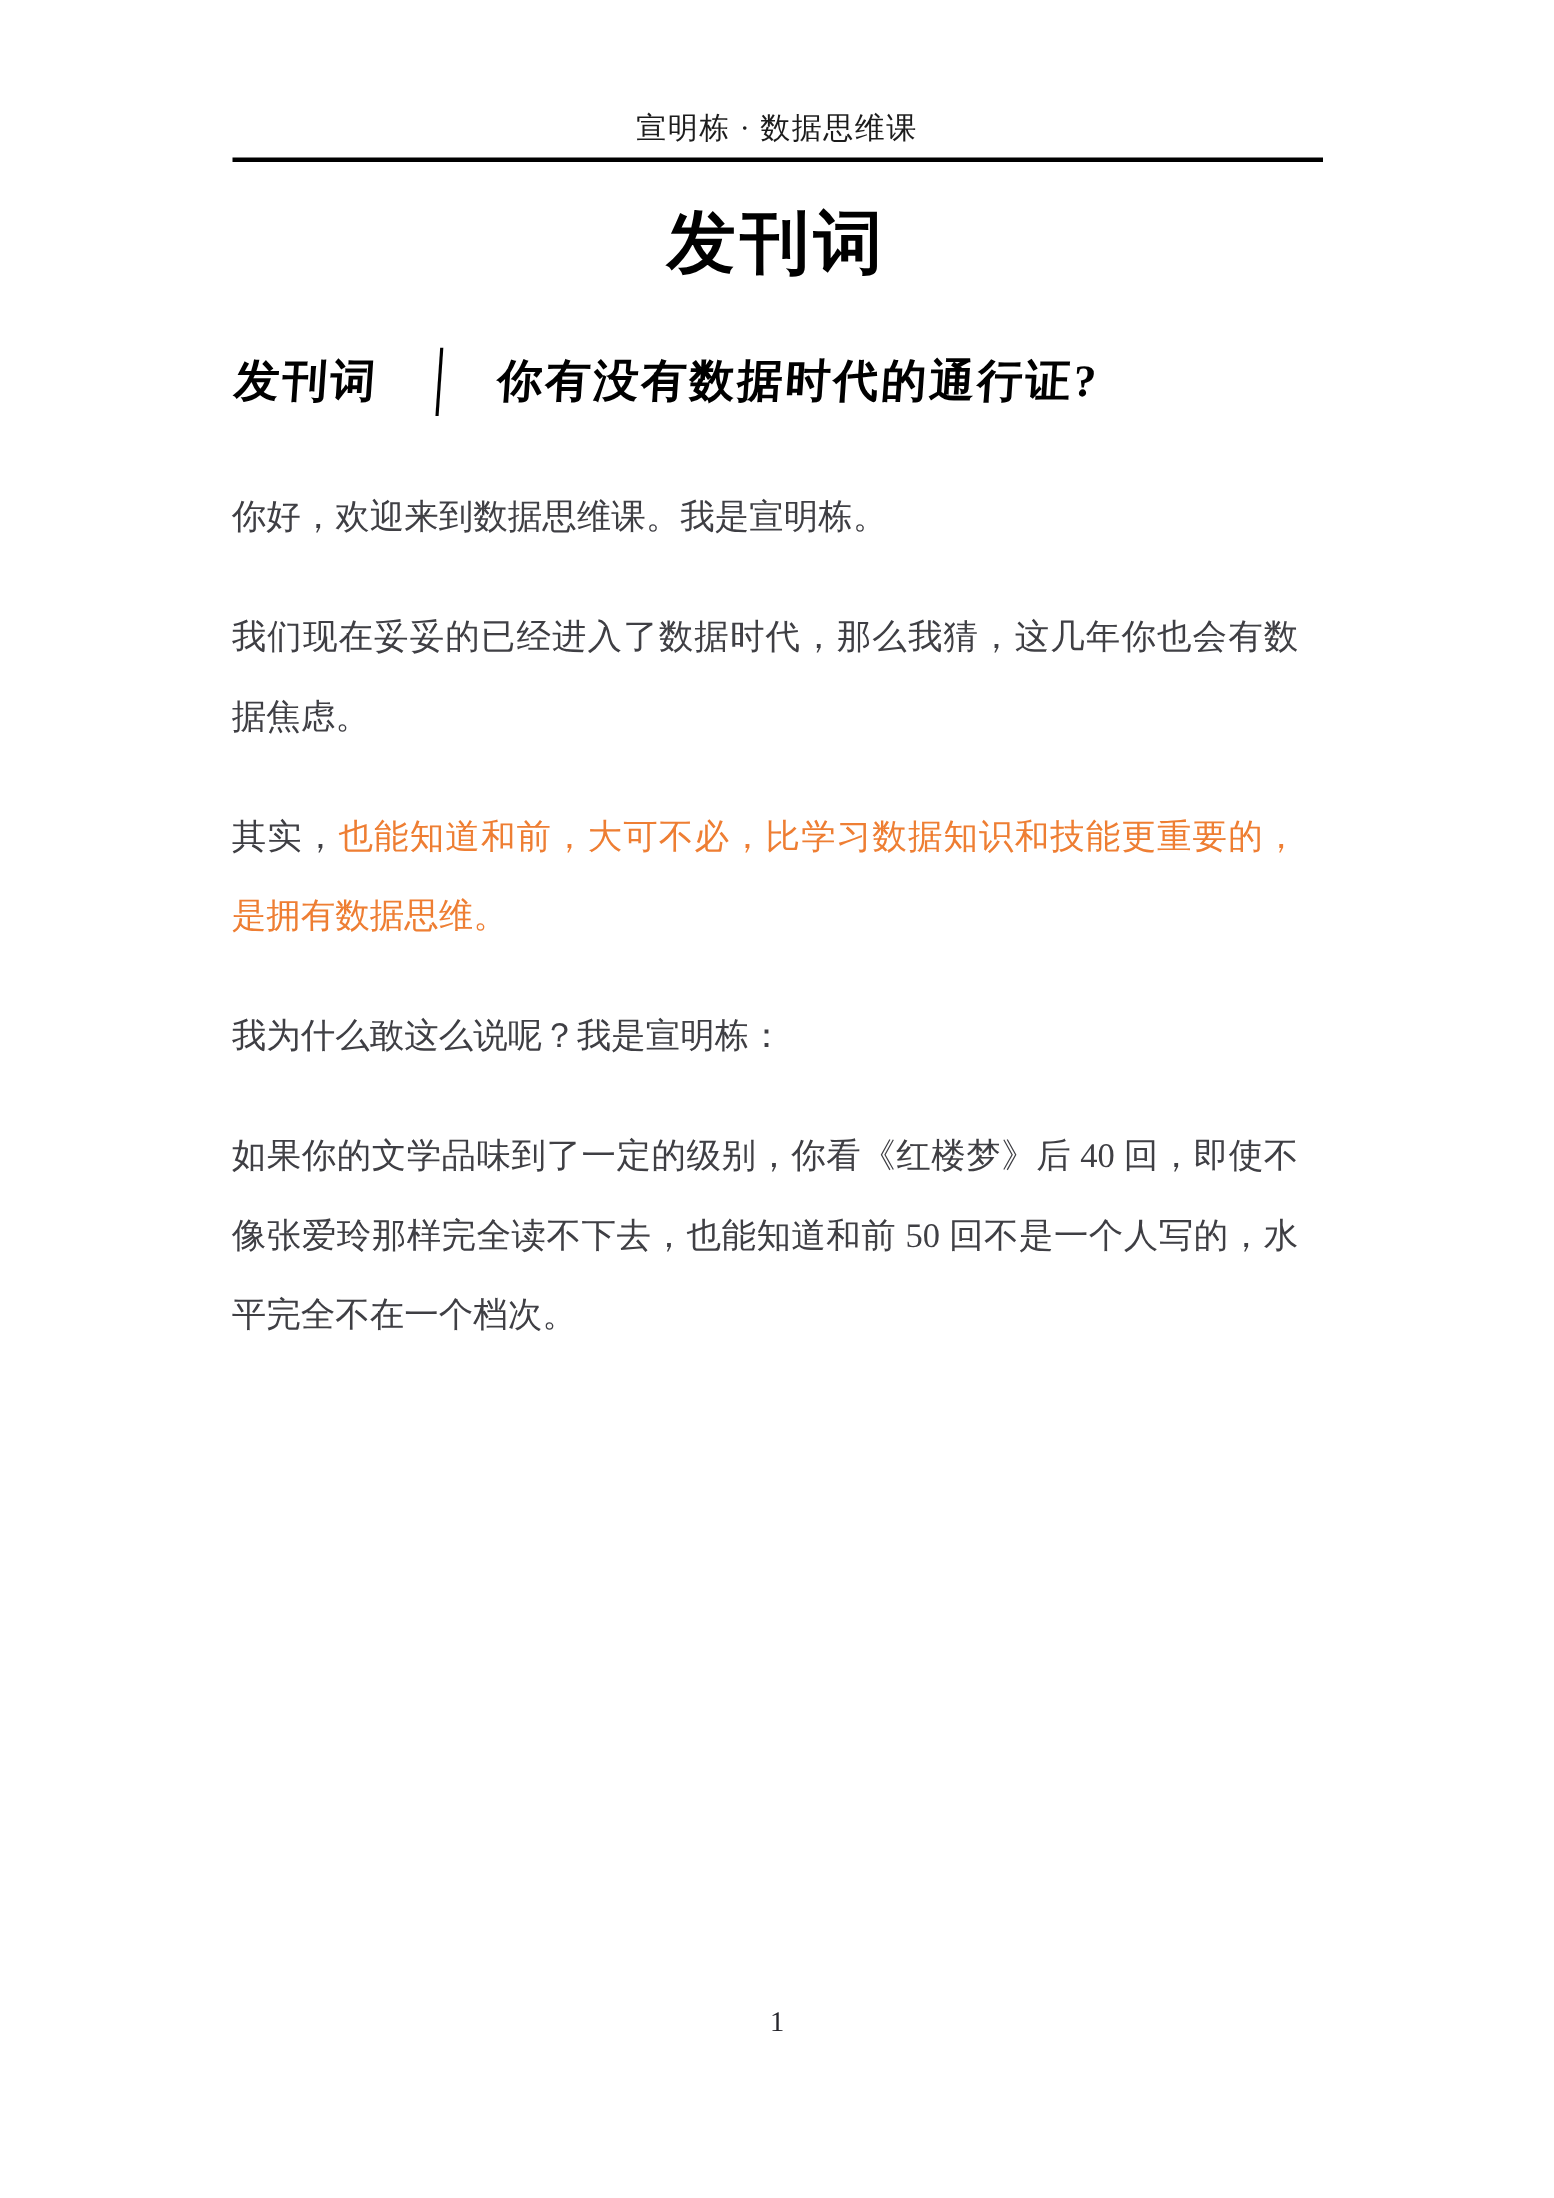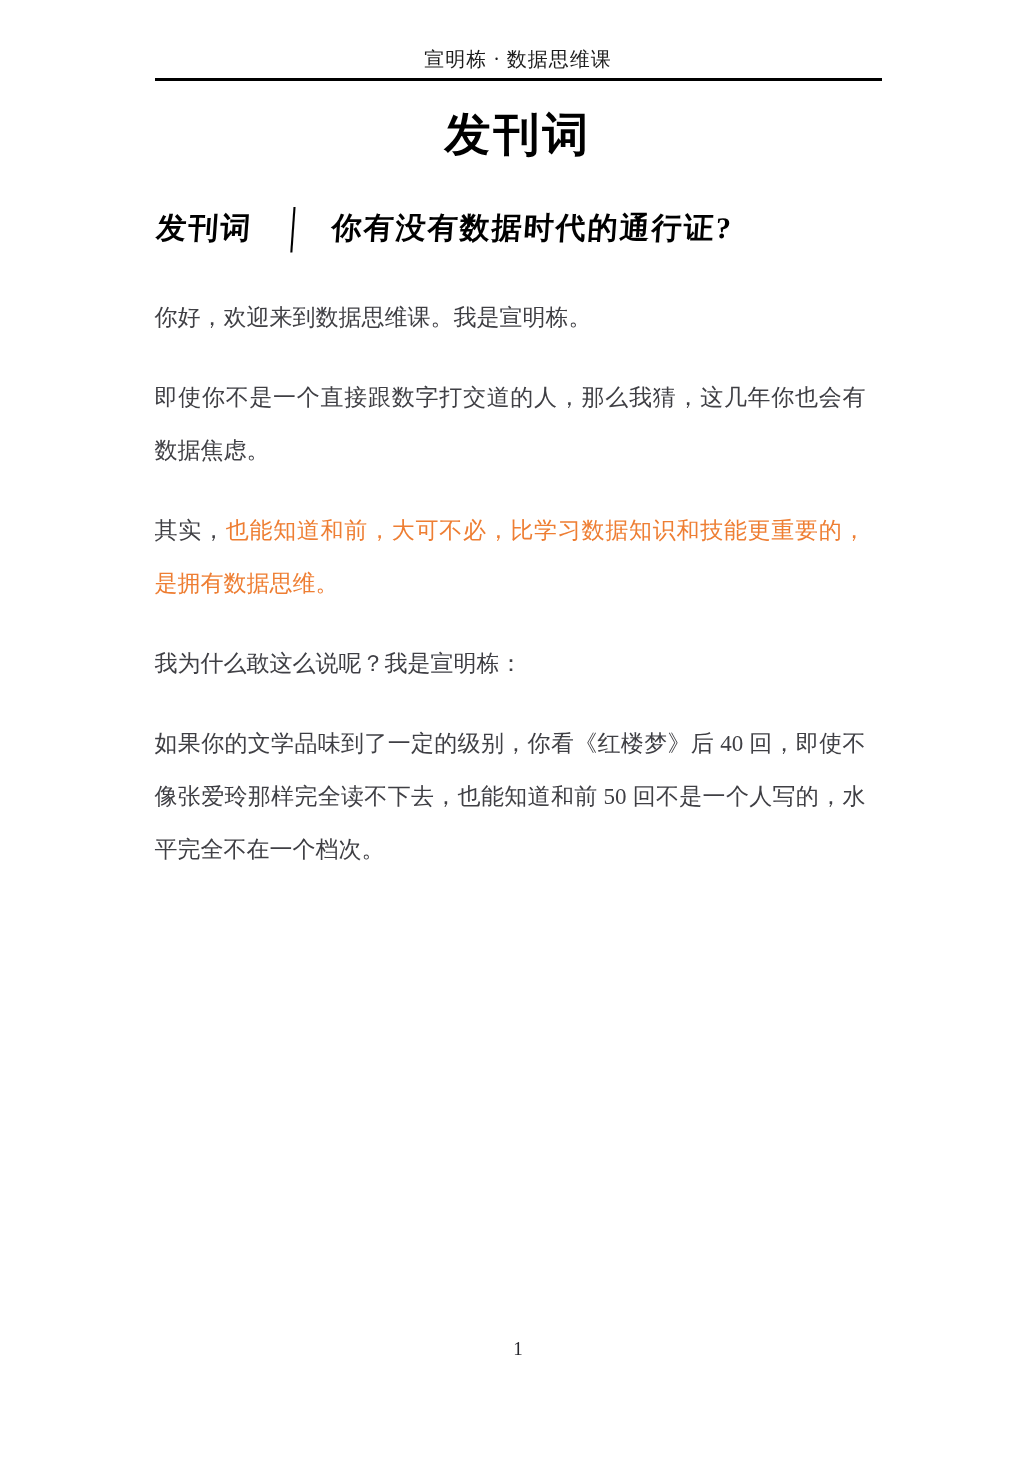--- a/index.html
+++ b/index.html
@@ -8,21 +8,21 @@
     background: #ffffff;
     font-family: "Liberation Serif", serif;
     overflow: hidden;
   }
   .page {
     position: relative;
     width: 1036px; height: 1465px;
     background: #ffffff;
   }
   .page-header {
-    padding-top: 47px;
+    padding-top: 74px;
     text-align: center;
     font-family: "Liberation Serif", serif;
     font-size: 20px;
     line-height: 24px;
     color: #1c1c1c;
     letter-spacing: 1px;
   }
   .header-rule {
     width: 727px;
     margin: 7px auto 0 auto;
@@ -95,21 +95,21 @@
     <h1 class="main-title">发刊词</h1>
 
     <h2 class="section-heading">
       <span>发刊词</span><span class="subtitle-sep">│</span><span>你有没有数据时代的通行证?</span>
     </h2>
 
     <div class="body-text">
 
       <p>你好，欢迎来到数据思维课。我是宣明栋。</p>
 
-      <p>即使你不是一个直接跟数字打交道的人，那么我猜，这几年你也会有数据焦虑。</p>
+      <p>我们现在妥妥的已经进入了数据时代，那么我猜，这几年你也会有数据焦虑。</p>
 
 
 
       <p><span>其实，</span><span class="highlight">也能知道和前，大可不必，比学习数据知识和技能更重要的，是拥有数据思维。</span></p>
 
       <p>我为什么敢这么说呢？我是宣明栋：</p>
 
       <p>如果你的文学品味到了一定的级别，你看《红楼梦》后 40 回，即使不像张爱玲那样完全读不下去，也能知道和前 50 回不是一个人写的，水平完全不在一个档次。</p>
 
     </div>

